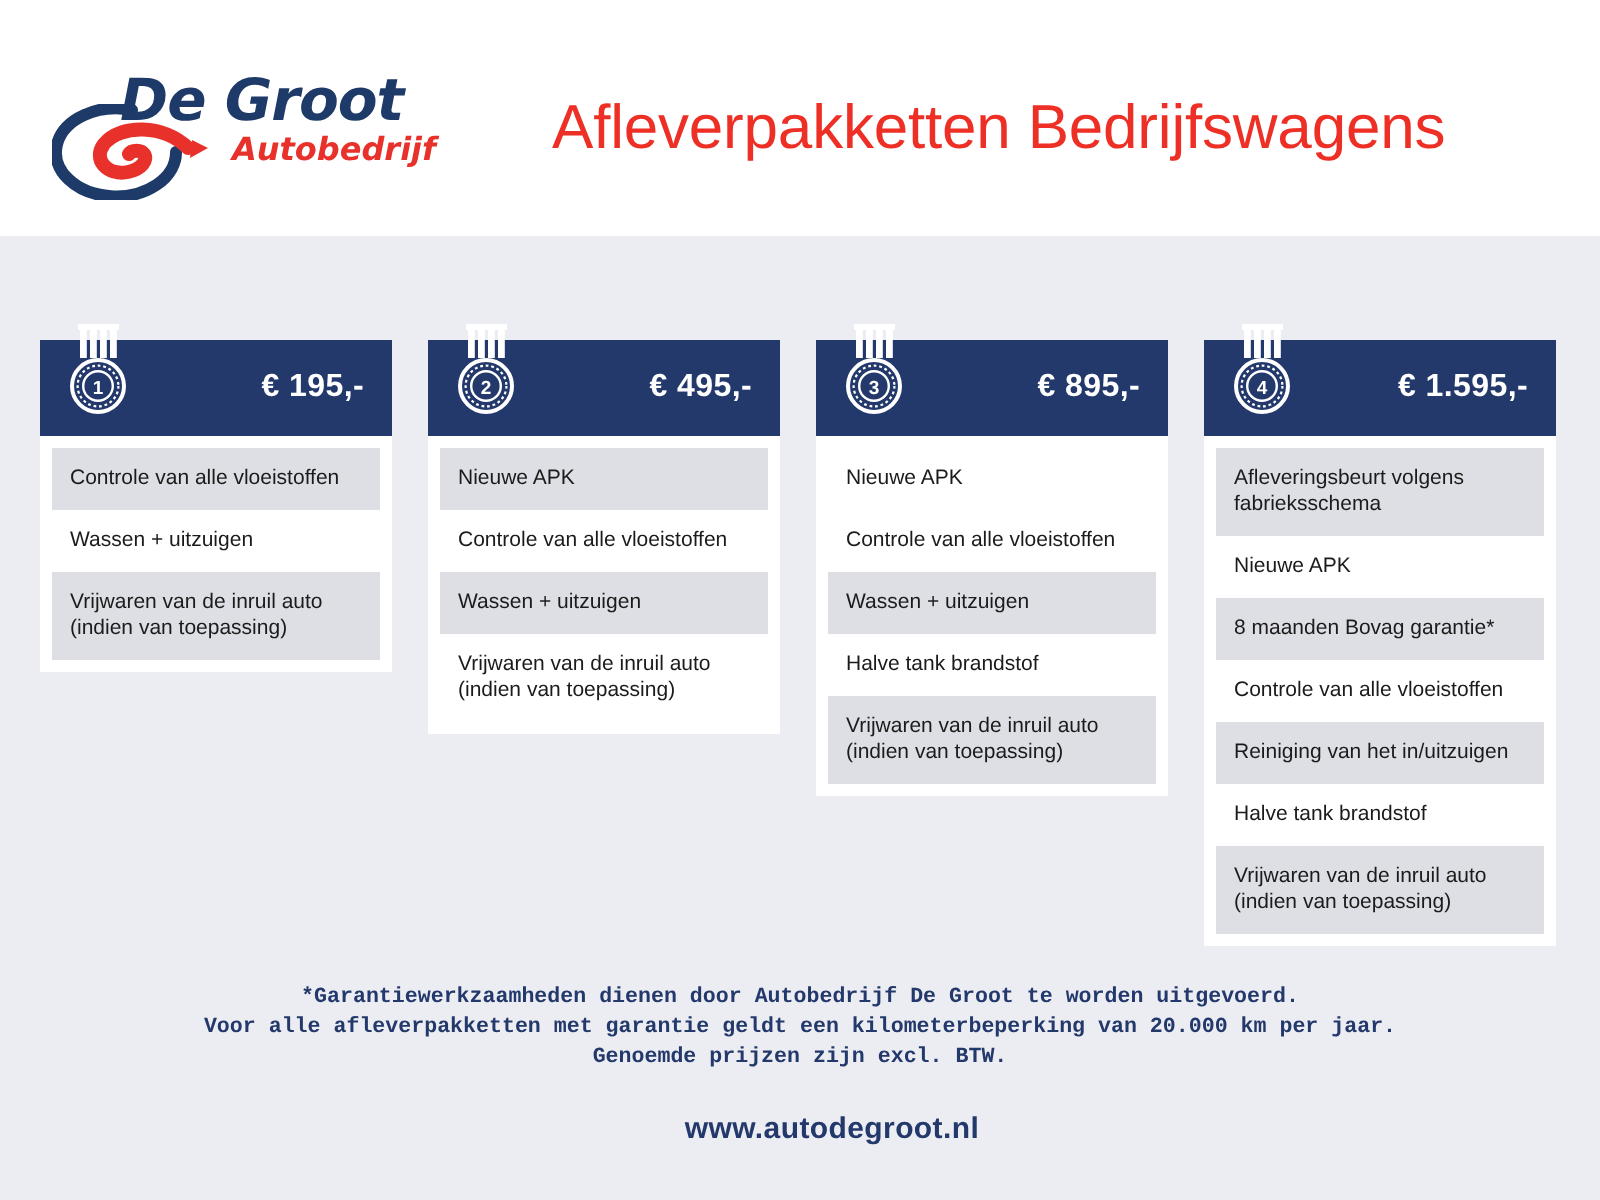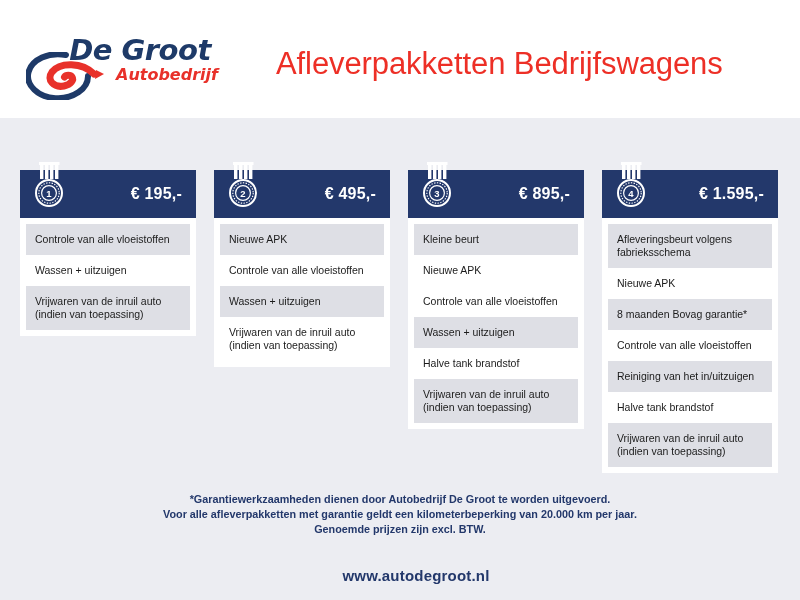--- a/index.html
+++ b/index.html
@@ -47,21 +47,20 @@
   }
   .logo-degroot {
     font-family: "DejaVu Sans", sans-serif;
     font-size: 29px;
     font-weight: bold;
     font-style: italic;
     color: #1e3a68;
     letter-spacing: -0.5px;
     line-height: 32px;
     white-space: nowrap;
-    text-align: center;
   }
   .logo-autobedrijf {
     font-family: "DejaVu Sans", sans-serif;
     font-size: 16px;
     font-weight: bold;
     font-style: italic;
     color: #e8312a;
     line-height: 16px;
     text-align: right;
     white-space: nowrap;
@@ -139,29 +138,29 @@
   .item.alt { background: #dedfe5; }
 
   
   #footer {
     position: absolute;
     left: 0; top: 492px;
     width: 800px;
     text-align: center;
   }
   .foot-line {
-    font-family: Liberation Sans, sans-serif;
+    font-family: Liberation Mono, monospace;
     font-size: 10.8px;
     font-weight: bold;
     color: #23386b;
     line-height: 15px;
     white-space: nowrap;
   }
   #footer-url {
-    margin-top: 30px;
+    margin-top: 19px;
     font-family: "Liberation Sans", sans-serif;
     font-size: 15px;
     font-weight: bold;
     color: #23386b;
     letter-spacing: 0.2px;
     padding-left: 32px;
   }
 </style>
 </head>
 <body>
@@ -240,21 +239,20 @@
               <rect x="23" y="0" width="3.4" height="17" fill="#ffffff"></rect>
               <rect x="7" y="0" width="20.5" height="3" fill="#ffffff"></rect>
               <circle cx="17" cy="31" r="13" fill="none" stroke="#ffffff" stroke-width="2"></circle>
               <circle cx="17" cy="31" r="10.2" fill="none" stroke="#ffffff" stroke-width="1.1" stroke-dasharray="1.4 1.4"></circle>
               <circle cx="17" cy="31" r="7.4" fill="none" stroke="#ffffff" stroke-width="1.2"></circle>
               <text x="17" y="35.2" text-anchor="middle" fill="#ffffff" font-family="Liberation Sans, sans-serif" font-size="9.5" font-weight="bold">3</text>
             </svg></div>
           <div class="card-price">€ 895,-</div>
         </div>
         <div class="card-body">
-          <div class="item alt">Kleine beurt</div>
           <div class="item">Nieuwe APK</div>
           <div class="item">Controle van alle vloeistoffen</div>
           <div class="item alt">Wassen + uitzuigen</div>
           <div class="item">Halve tank brandstof</div>
           <div class="item alt">Vrijwaren van de inruil auto<br>(indien van toepassing)</div>
         </div>
       </div>
       <div class="card">
         <div class="card-header">
           <div class="medal"><svg viewBox="0 0 34 48" width="34" height="48">

